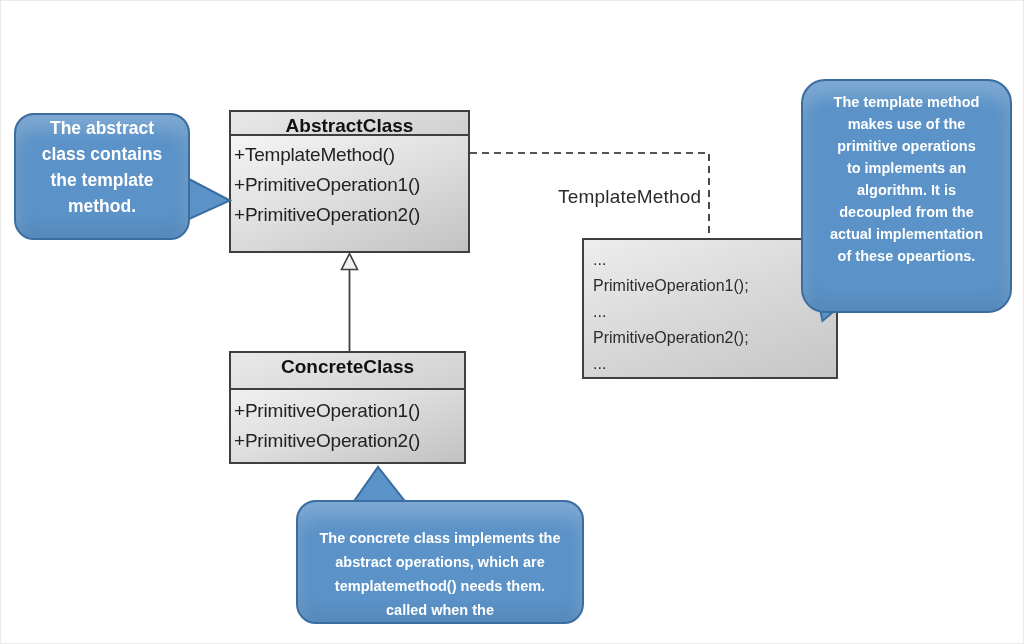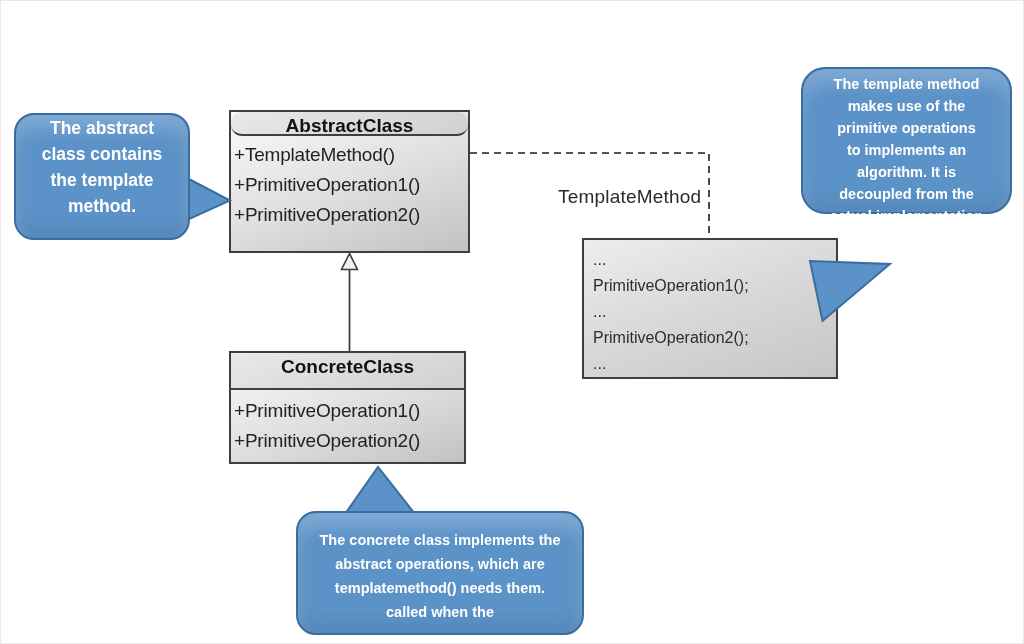--- a/index.html
+++ b/index.html
@@ -50,21 +50,21 @@
   }
   .uml-body { padding: 4px 16px 0 3px; }
   .uml-method {
     font-size: 19px;
     line-height: 30px;
     letter-spacing: -0.2px;
     white-space: nowrap;
     color: #222222;
   }
   #abstract-box { left: 228px; top: 109px; width: 241px; height: 143px; }
-  #abstract-box .uml-header { height: 24px; line-height: 28px; border-radius: 11px; }
+  #abstract-box .uml-header { height: 24px; line-height: 28px; }
   #concrete-box { left: 228px; top: 350px; width: 237px; height: 113px; }
   #concrete-box .uml-header { height: 37px; line-height: 27px; }
   #concrete-box .uml-body { padding-top: 6px; }
   
   #code-box {
     position: absolute;
     left: 581px; top: 237px; width: 256px; height: 141px;
     border: 2px solid var(--box-border);
     background: linear-gradient(160deg, #ededed 0%, #d8d8d8 50%, #c6c6c6 100%);
     z-index: 1;
@@ -97,30 +97,30 @@
     font-weight: 600;
     text-align: center;
     box-shadow: inset 0 14px 18px rgba(255,255,255,0.22), inset 0 -10px 16px rgba(0,0,0,0.07);
   }
   #callout-left {
     left: 13px; top: 112px; width: 176px; height: 127px;
     border-radius: 20px;
     font-size: 17.5px; line-height: 26px;
   }
   #callout-right {
-    left: 800px; top: 66px; width: 211px; height: 147px;
+    left: 800px; top: 78px; width: 211px; height: 234px;
     border-radius: 24px;
     font-size: 14.5px; line-height: 22px;
-    padding-top: 4px;
+    padding-top: 10px;
   }
   #callout-bottom {
-    left: 295px; top: 510px; width: 288px; height: 124px;
+    left: 295px; top: 499px; width: 288px; height: 124px;
     border-radius: 20px;
     font-size: 14.5px; line-height: 24px;
-    padding-top: 15px;
+    padding-top: 24px;
   }
   .callout-line { white-space: nowrap; }
 </style>
 </head>
 <body>
 
 <div class="canvas">
 
   <svg class="overlay" viewBox="0 0 1024 644">
     <path class="dash" d="M469,152 H708 V236"></path>

